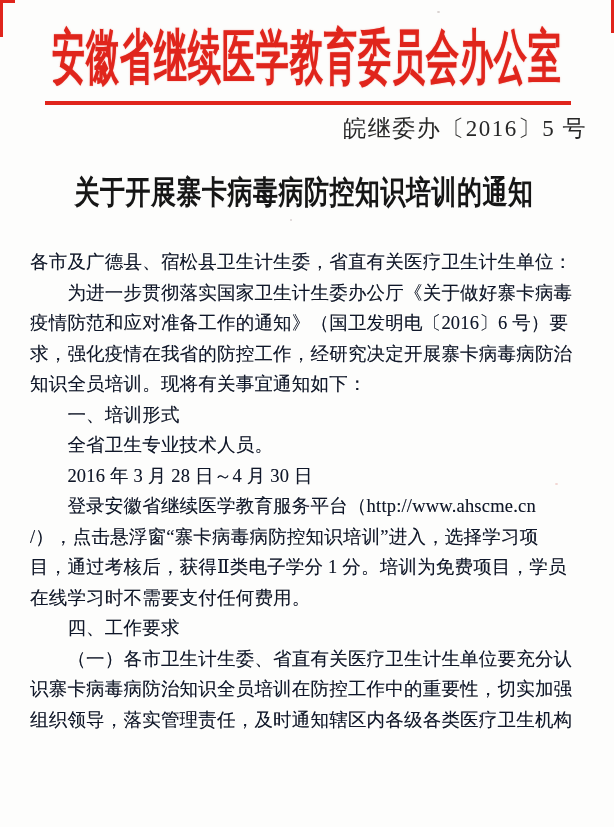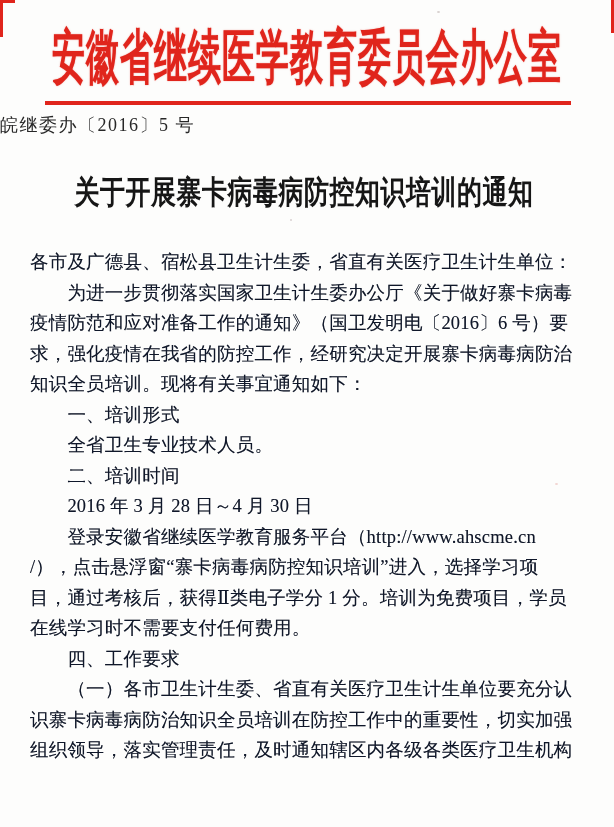--- a/index.html
+++ b/index.html
@@ -43,21 +43,22 @@
   }
   .red-rule {
     position: absolute;
     left: 45px; top: 101px;
     width: 526px; height: 4px;
     background: #e0251c;
   }
   .doc-number {
     position: absolute;
     top: 113px; left: 0; right: 27px;
-    font-size: 18px;
+    text-align: right;
+    font-size: 23px;
     letter-spacing: 1.5px;
     color: #272727;
   }
   .notice-title {
     position: absolute;
     top: 176px; left: 0; right: 6px;
     margin: 0;
     text-align: center;
     font-size: 25px;
     font-weight: bold;
@@ -110,21 +111,20 @@
   <h1 class="notice-title">关于开展寨卡病毒病防控知识培训的通知</h1>
 
   <div class="doc-body">
     <div class="line">各市及广德县、宿松县卫生计生委，省直有关医疗卫生计生单位：</div>
     <div class="line">　　为进一步贯彻落实国家卫生计生委办公厅《关于做好寨卡病毒</div>
     <div class="line">疫情防范和应对准备工作的通知》（国卫发明电〔2016〕6 号）要</div>
     <div class="line">求，强化疫情在我省的防控工作，经研究决定开展寨卡病毒病防治</div>
     <div class="line">知识全员培训。现将有关事宜通知如下：</div>
     <div class="line">　　一、培训形式</div>
     <div class="line">　　全省卫生专业技术人员。</div>
-    <div class="line">　　二、培训时间</div>
     <div class="line">　　2016 年 3 月 28 日～4 月 30 日</div>
     <div class="line">　　登录安徽省继续医学教育服务平台（http://www.ahscme.cn</div>
     <div class="line">/），点击悬浮窗“寨卡病毒病防控知识培训”进入，选择学习项</div>
     <div class="line">目，通过考核后，获得Ⅱ类电子学分 1 分。培训为免费项目，学员</div>
     <div class="line">在线学习时不需要支付任何费用。</div>
     <div class="line">　　四、工作要求</div>
     <div class="line">　　（一）各市卫生计生委、省直有关医疗卫生计生单位要充分认</div>
     <div class="line">识寨卡病毒病防治知识全员培训在防控工作中的重要性，切实加强</div>
     <div class="line">组织领导，落实管理责任，及时通知辖区内各级各类医疗卫生机构</div>
   </div>

